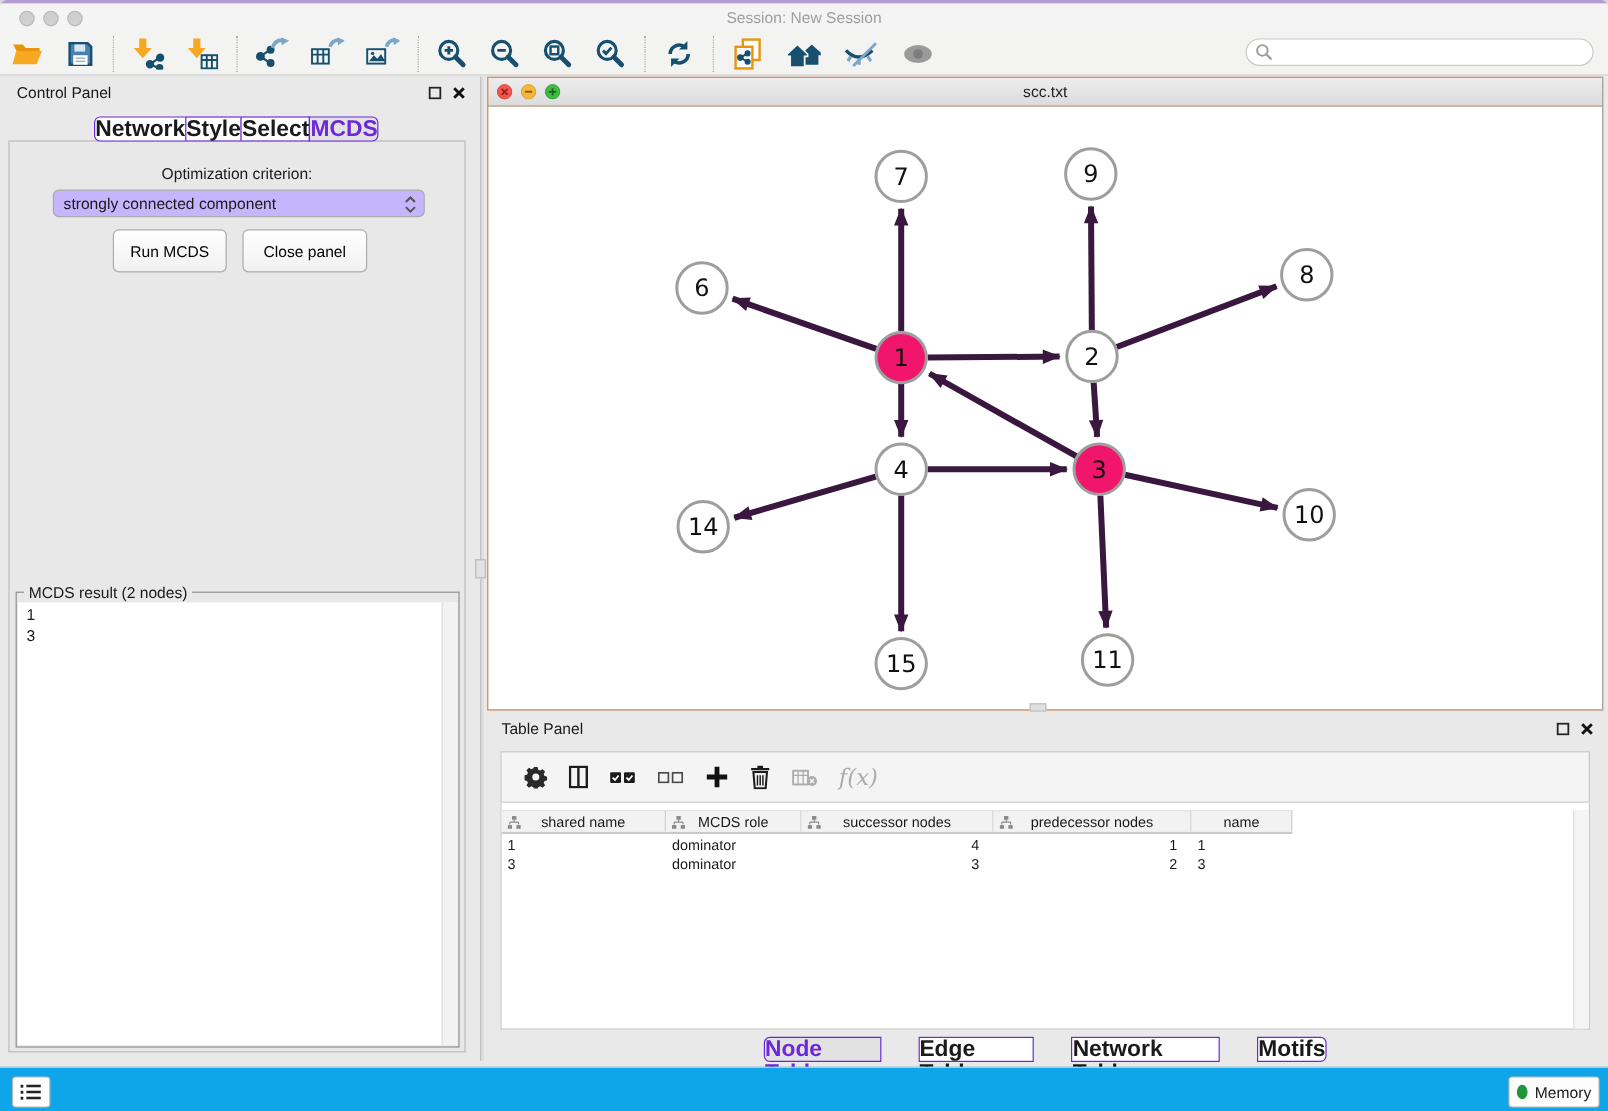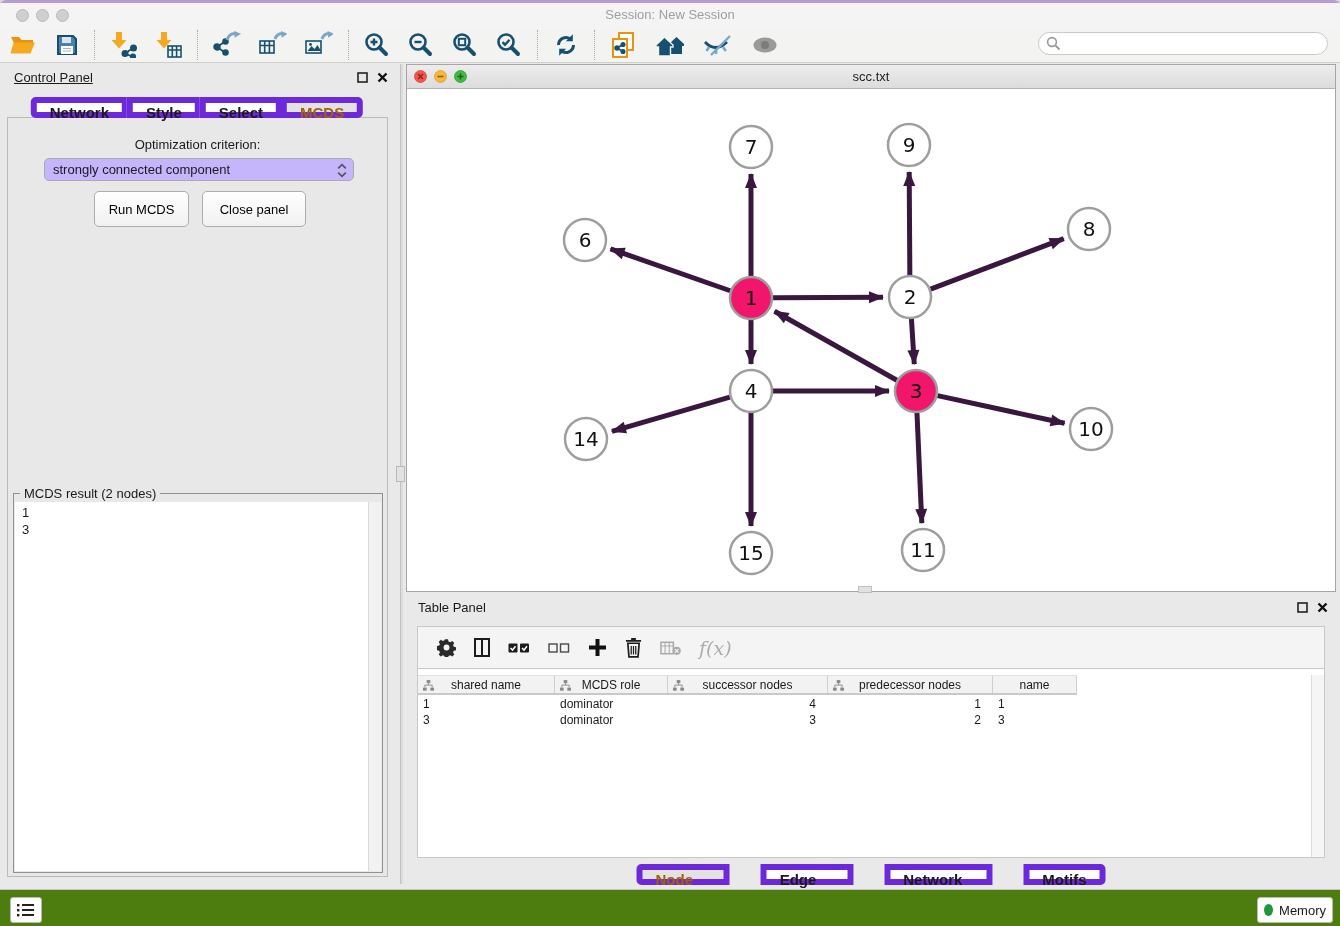--- a/index.html
+++ b/index.html
@@ -26,28 +26,28 @@
   .tsep { width:1px; height:30px; margin:0 6px; border-left:1px dotted #A9A9A9; }
   #search-wrap { position:absolute; right:12px; top:5px; width:290px; height:23px; background:#fff;
                  border:1px solid #C9C9C9; border-radius:12px; display:flex; align-items:center; padding-left:7px; }
 
   
   .panel-title { font-size:13px; color:#1A1A1A; }
   .win-ctrl { display:flex; gap:9px; align-items:center; }
 
   
   .tabrow { display:flex; }
-  .tab { height:21px; line-height:20px; padding:0 13px; font-size:15px; font-weight:bold;
-         background:#FFFFFF; color:#1A1A1A; border:6px solid #6d28d9; margin-left:-1px; cursor:default; }
+  .tab { height:21px; line-height:20px; padding:0 0; font-size:19px; font-weight:bold;
+         background:#FFFFFF; color:#1A1A1A; border:1px solid #6d28d9; margin-left:-1px; cursor:default; }
   .tab:first-child { border-radius:5px 0 0 5px; margin-left:0; }
   .tab:last-child { border-radius:0 5px 5px 0; }
-  .tab.active { background:#E2E2E2; color:#a16207; }
-
-  
-  #cp-header { top:70px; left:14px;text-decoration:underline; }
+  .tab.active { background:#E2E2E2; color:#6d28d9; }
+
+  
+  #cp-header { top:70px; left:14px; }
   #cp-ctrl { top:72px; right:952px; }
   #cp-box { top:117px; left:7px; width:381px; height:760px; background:#E8E8E8; border:1px solid #BBBBBB; }
   #cp-tabs { top:97px; left:197px; transform:translateX(-50%); }
   #opt-label { top:137px; left:0; width:395px; text-align:center; font-size:13px; }
   #opt-select { top:158px; left:44px; width:310px; height:23px; background:#c4b5fd; border:1px solid #ABABAB;
                 border-radius:5px; font-size:13px; display:flex; align-items:center; padding:0 8px; }
   #opt-select .chev { position:absolute; right:6px; top:4px; }
   .pbtn { position:absolute; height:36px; background:linear-gradient(#FFFFFF,#F1F1F1); border:1px solid #ADADAD;
           border-radius:5px; font-size:13px; font-family:"Liberation Sans",sans-serif; text-align:center; padding:0 12px; }
   #btn-run { top:191px; left:94px; width:95px; }
@@ -80,21 +80,21 @@
   #tbl-header { position:absolute; top:6px; left:0; display:flex; height:20px; border-bottom:2px solid #C9C9C9; }
   .th { position:relative; background:#F2F2F2; border-right:1px solid #CFCFCF; border-top:1px solid #E2E2E2;
         font-size:12px; display:flex; align-items:center; justify-content:center; }
   .th .hier { position:absolute; left:5px; top:4px; }
   .tr { position:absolute; left:0; display:flex; height:16px; }
   .td { font-size:12px; line-height:16px; }
   #tbl-scroll { position:absolute; top:6px; right:0; bottom:0; width:13px; background:#F5F5F5; border-left:1px solid #DCDCDC; }
   #tp-tabs { top:864px; left:871px; transform:translateX(-50%);gap:32px; }
 
   
-  #statusbar { top:889px; left:0; right:0; height:37px; background:#4d7c0f; border-top:1px solid #C6C6C6; }
+  #statusbar { top:889px; left:0; right:0; height:37px; background:#0ea5e9; border-top:1px solid #C6C6C6; }
   .sbtn { position:absolute; top:7px; height:26px; background:#FDFDFD; border:1px solid #B9B9B9; border-radius:3px;
           display:flex; align-items:center; justify-content:center; font-size:13px; }
   #btn-list { left:10px; width:32px; }
   #btn-memory { right:7px; width:76px; gap:6px; padding:0 6px; }
   #mem-dot { width:12px; height:12px; border-radius:50%; background:#1E9639; }
 </style>
 </head>
 <body>
 
 <div id="app">

